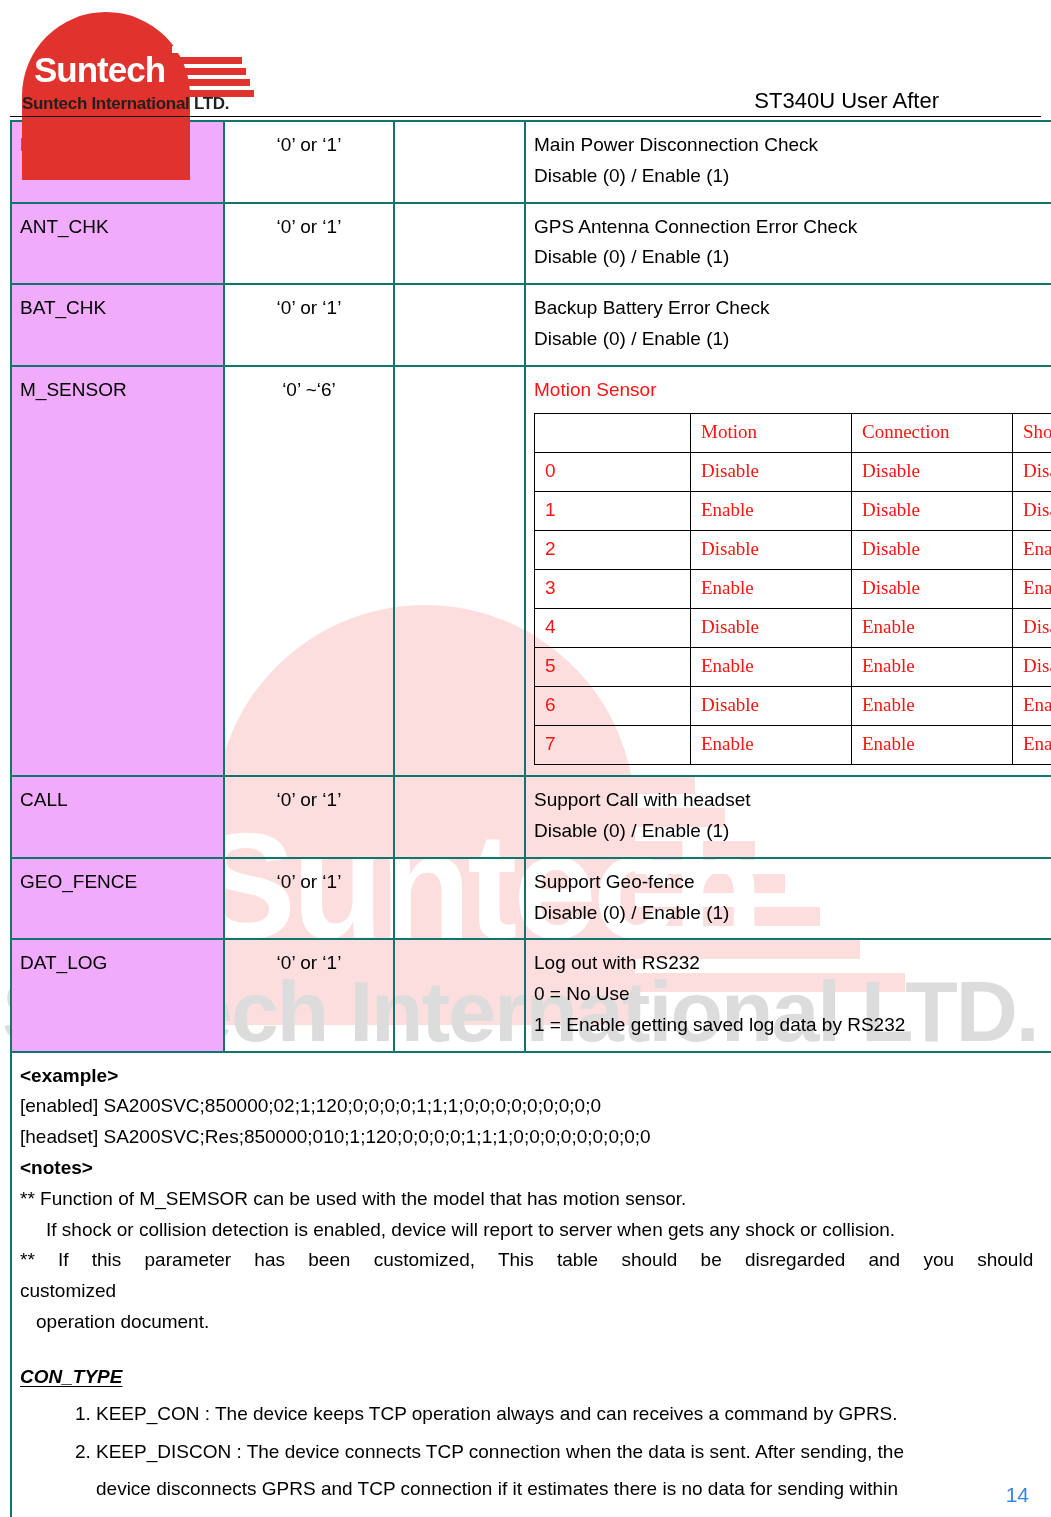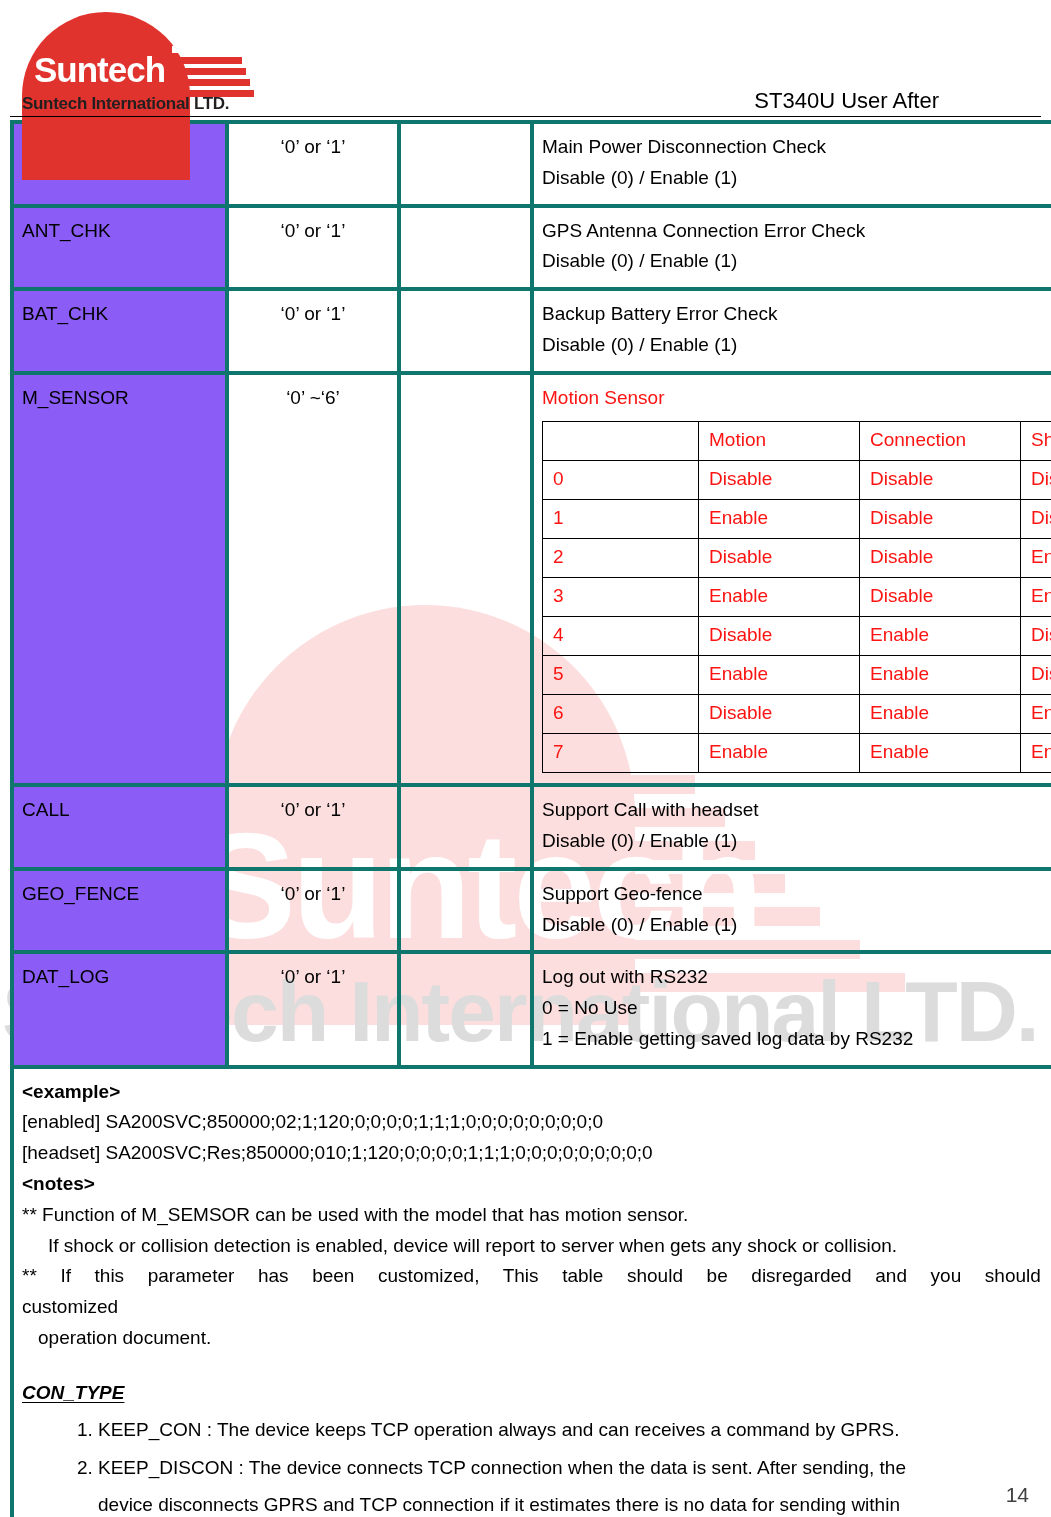--- a/index.html
+++ b/index.html
@@ -154,29 +154,29 @@
     top: 120px;
     width: 1031px;
     z-index: 2;
   }
   table.main {
     border-collapse: collapse;
     width: 1031px;
     table-layout: fixed;
   }
   table.main > tbody > tr > td {
-    border: 4px solid #0f766e;
+    border: 2px solid #0f766e;
     vertical-align: top;
     padding: 8px 8px 10px 8px;
     font-size: 19px;
     line-height: 1.62;
   }
   td.c-name {
     width: 195px;
-    background: #8b5cf6;
+    background: #f0abfc;
   }
   td.c-range {
     width: 152px;
     text-align: center;
   }
   td.c-blank {
     width: 113px;
   }
   td.c-desc {
     width: 571px;
@@ -199,21 +199,21 @@
   table.motion td {
     border: 1px solid #000;
     font-size: 19px;
     color: #fb1411;
     padding: 4px 10px 6px 10px;
     height: 28px;
     line-height: 1.3;
     background: transparent;
   }
   table.motion td.m-idx { width: 135px; }
-  table.motion td.m-col { width: 140px; }
+  table.motion td.m-col { width: 140px; font-family: Liberation Serif, serif; }
 
   
   td.fullrow {
     padding: 10px 8px 12px 6px;
     font-size: 19px;
     line-height: 1.9;
   }
   .bold { font-weight: bold; }
   .ex-line { display: block; white-space: nowrap; }
   .note-justify {
@@ -241,21 +241,21 @@
     line-height: 1.9;
   }
   ol.con-list li .cont { display: block; }
 
   
   .page-number {
     position: absolute;
     right: 22px;
     bottom: 10px;
     font-size: 21px;
-    color: #404040;
+    color: #3b82f6;
     z-index: 3;
   }
 </style>
 </head>
 <body>
 
 <div class="page">
 
   <div class="watermark">
     <div class="wm-dome"></div>

